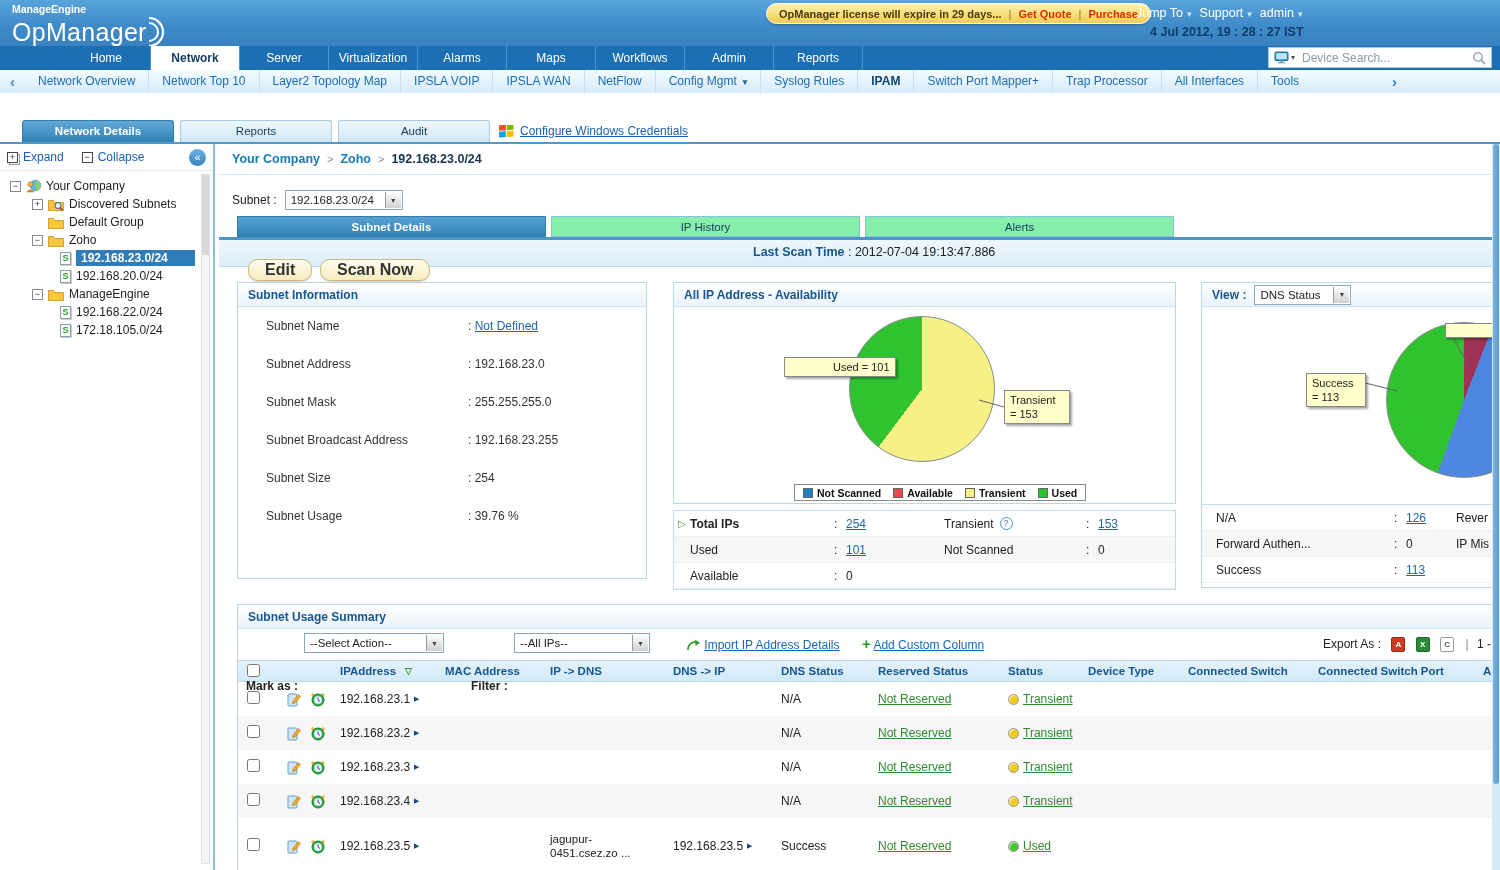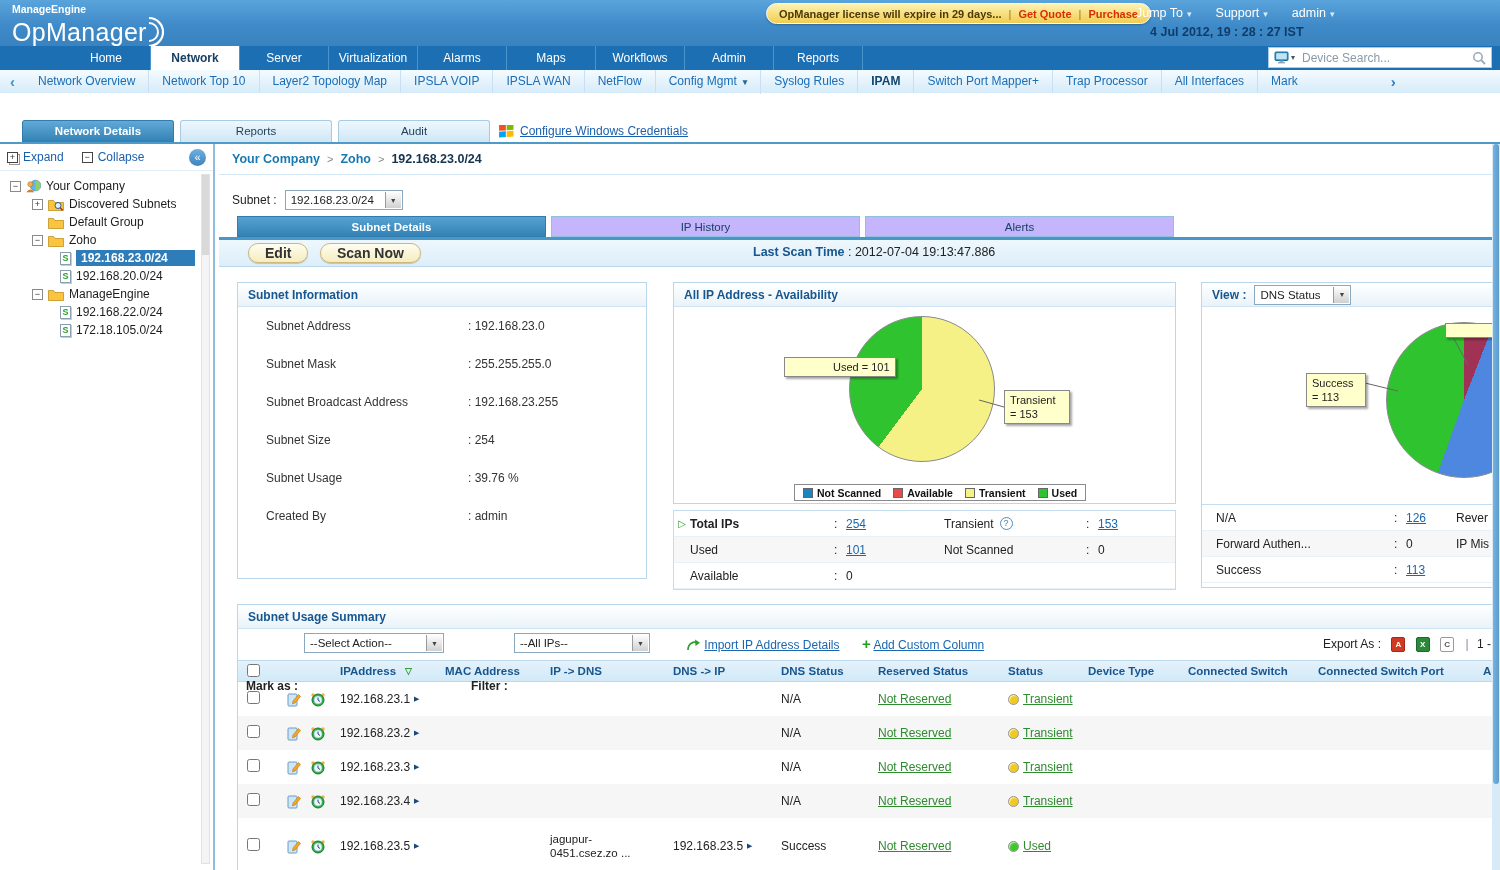--- a/index.html
+++ b/index.html
@@ -11,21 +11,21 @@
     background:linear-gradient(180deg,#5aa4dc 0%,#3f8ac8 55%,#3a82c0 100%); }
   #brand { position:absolute; left:12px; top:3px; color:#fff; }
   #brand .me { font-size:10.5px; font-weight:bold; display:block; line-height:12px; }
   #brand .om { font-size:25px; line-height:27px; letter-spacing:.3px; display:flex; align-items:center; }
   #license { position:absolute; left:766px; top:3px; height:21px; border-radius:12px;
     background:linear-gradient(#fdf2b0,#f2cd52); border:1px solid #fdfdfd;
     box-shadow:0 1px 2px rgba(0,0,0,.25); display:flex; align-items:center;
     padding:0 12px; gap:7px; font-size:11px; color:#4a3a08; font-weight:bold; white-space:nowrap; }
   .lic-link { color:#d92f00; cursor:pointer; }
   .lic-sep::before { content:"|"; color:#9a7a18; font-weight:normal; }
-  #topmenus { position:absolute; left:1136px; top:6px; display:flex; gap:24px;
+  #topmenus { position:absolute; left:1136px; top:6px; display:flex; gap:8px;
     color:#fff; font-size:12.5px; white-space:nowrap; }
   .menu-caret { font-size:9px; margin-left:4px; color:#d8ecf8; }
   #datetime { position:absolute; left:1150px; top:25px; font-size:12.5px;
     font-weight:bold; color:#0e3d6b; white-space:nowrap; }
 
   
   #mainnav { position:absolute; top:46px; left:0; width:1500px; height:24px;
     background:#1d6fb3; display:flex; padding-left:62px; }
   .mtab { width:89px; text-align:center; line-height:24px; font-size:12px; color:#fff;
     border-right:1px solid #4c95cc; cursor:pointer; }
@@ -107,26 +107,26 @@
     font-size:11.5px; display:flex; align-items:center; padding:0 20px 0 5px; color:#222;
     cursor:pointer; white-space:nowrap; }
   .fselect .arrow { position:absolute; right:1px; top:1px; bottom:1px; width:16px;
     background:linear-gradient(#fefefe,#d0d0d0); border-left:1px solid #9a9a9a;
     display:flex; align-items:center; justify-content:center; font-size:7px; color:#444; }
 
   #dtabs { position:absolute; top:72px; left:18px; display:flex; gap:5px; }
   .dtab { width:309px; height:21px; line-height:20px; text-align:center; font-size:11.5px; cursor:pointer; }
   .dtab.active { background:linear-gradient(#58a2d2,#3282b6); color:#fff; font-weight:bold;
     border:1px solid #2f7cae; }
-  .dtab.idle { background:#c4b5fd; border:1px solid #8fc0dd; color:#173f63; }
+  .dtab.idle { background:#86efac; border:1px solid #8fc0dd; color:#173f63; }
   #dunderline { position:absolute; top:93px; left:0; width:1281px; height:3px; background:#4a96c8; }
   #scantool { position:absolute; top:96px; left:0; width:1281px; height:27px;
     background:linear-gradient(#eef7fd,#ddeefa); border-bottom:1px solid #bcd9ec; }
-  .btn { position:absolute; top:3px; padding:1px 16px; border-radius:10px;
-    background:linear-gradient(#fffdf0,#f6ecbe); border:1px solid #cdb77a; font-size:14px;
+  .btn { position:absolute; top:19px; padding:1px 16px; border-radius:10px;
+    background:linear-gradient(#fffdf0,#f6ecbe); border:1px solid #cdb77a; font-size:16px;
     font-weight:bold; color:#333; box-shadow:0 1px 1px rgba(0,0,0,.18); cursor:pointer; }
   #lastscan { position:absolute; left:534px; top:5px; font-size:12.5px; color:#222;text-align:right; }
   #lastscan b { color:#17568f; }
   .ls-colon::before { content:"\00a0 : "; }
 
   .panel { position:absolute; border:1px solid #b9d7ea; background:#fff; }
   .phead { height:24px; background:linear-gradient(#ffffff,#e9f3fa); border-bottom:1px solid #cfe4f2;
     display:flex; align-items:center; padding:0 10px; font-size:12px; font-weight:bold; color:#17568f; }
 
   
@@ -294,21 +294,21 @@
   <span class="sitem">Layer2 Topology Map</span>
   <span class="sitem">IPSLA VOIP</span>
   <span class="sitem">IPSLA WAN</span>
   <span class="sitem">NetFlow</span>
   <span class="sitem"><span>Config Mgmt</span><span class="s-caret">▾</span></span>
   <span class="sitem">Syslog Rules</span>
   <span class="sitem active">IPAM</span>
   <span class="sitem">Switch Port Mapper+</span>
   <span class="sitem">Trap Processor</span>
   <span class="sitem">All Interfaces</span>
-  <span class="sitem" style="border-right:none">Mark</span>
+  <span class="sitem" style="border-right:none">Tools</span>
   <span class="snav-chev-right">›</span>
 </div>
 
 <div id="pagetabs">
   <div class="ptab active">Network Details</div>
   <div class="ptab idle">Reports</div>
   <div class="ptab idle">Audit</div>
 </div>
 <div id="wincred">
   <svg width="15" height="13" viewBox="0 0 16 14">
@@ -422,42 +422,42 @@
     <span class="btn" style="left:29px">Edit</span>
     <span class="btn" style="left:101px">Scan Now</span>
     <span id="lastscan">
       <b>Last Scan Time</b><span class="ls-colon"></span><span>2012-07-04 19:13:47.886</span>
     </span>
   </div>
 
   <div class="panel" id="p-info">
     <div class="phead">Subnet Information</div>
     <div class="inforow">
+        <span class="il">Subnet Name</span>
+        <span><span class="colon"></span><span class="blink">Not Defined</span></span>
+      </div>
+    <div class="inforow">
         <span class="il">Subnet Address</span>
         <span><span class="colon"></span><span>192.168.23.0</span></span>
       </div>
     <div class="inforow">
         <span class="il">Subnet Mask</span>
         <span><span class="colon"></span><span>255.255.255.0</span></span>
       </div>
     <div class="inforow">
         <span class="il">Subnet Broadcast Address</span>
         <span><span class="colon"></span><span>192.168.23.255</span></span>
       </div>
     <div class="inforow">
         <span class="il">Subnet Size</span>
         <span><span class="colon"></span><span>254</span></span>
       </div>
     <div class="inforow">
         <span class="il">Subnet Usage</span>
         <span><span class="colon"></span><span>39.76 %</span></span>
-      </div>
-    <div class="inforow">
-        <span class="il">Created By</span>
-        <span><span class="colon"></span><span>admin</span></span>
       </div>
   </div>
 
   <div class="panel" id="p-avail">
     <div class="phead">All IP Address - Availability</div>
     <div class="pie" id="avail-pie" style="background: conic-gradient(rgb(245, 241, 134) 0deg, rgb(245, 241, 134) 216.85deg, rgb(47, 196, 47) 216.85deg, rgb(47, 196, 47) 360deg);"></div>
     <svg class="lines" width="503" height="222">
       <line x1="168" y1="84" x2="207" y2="92" stroke="#666" stroke-width="1"></line>
       <line x1="330" y1="124" x2="305" y2="117" stroke="#666" stroke-width="1"></line>
     </svg>

